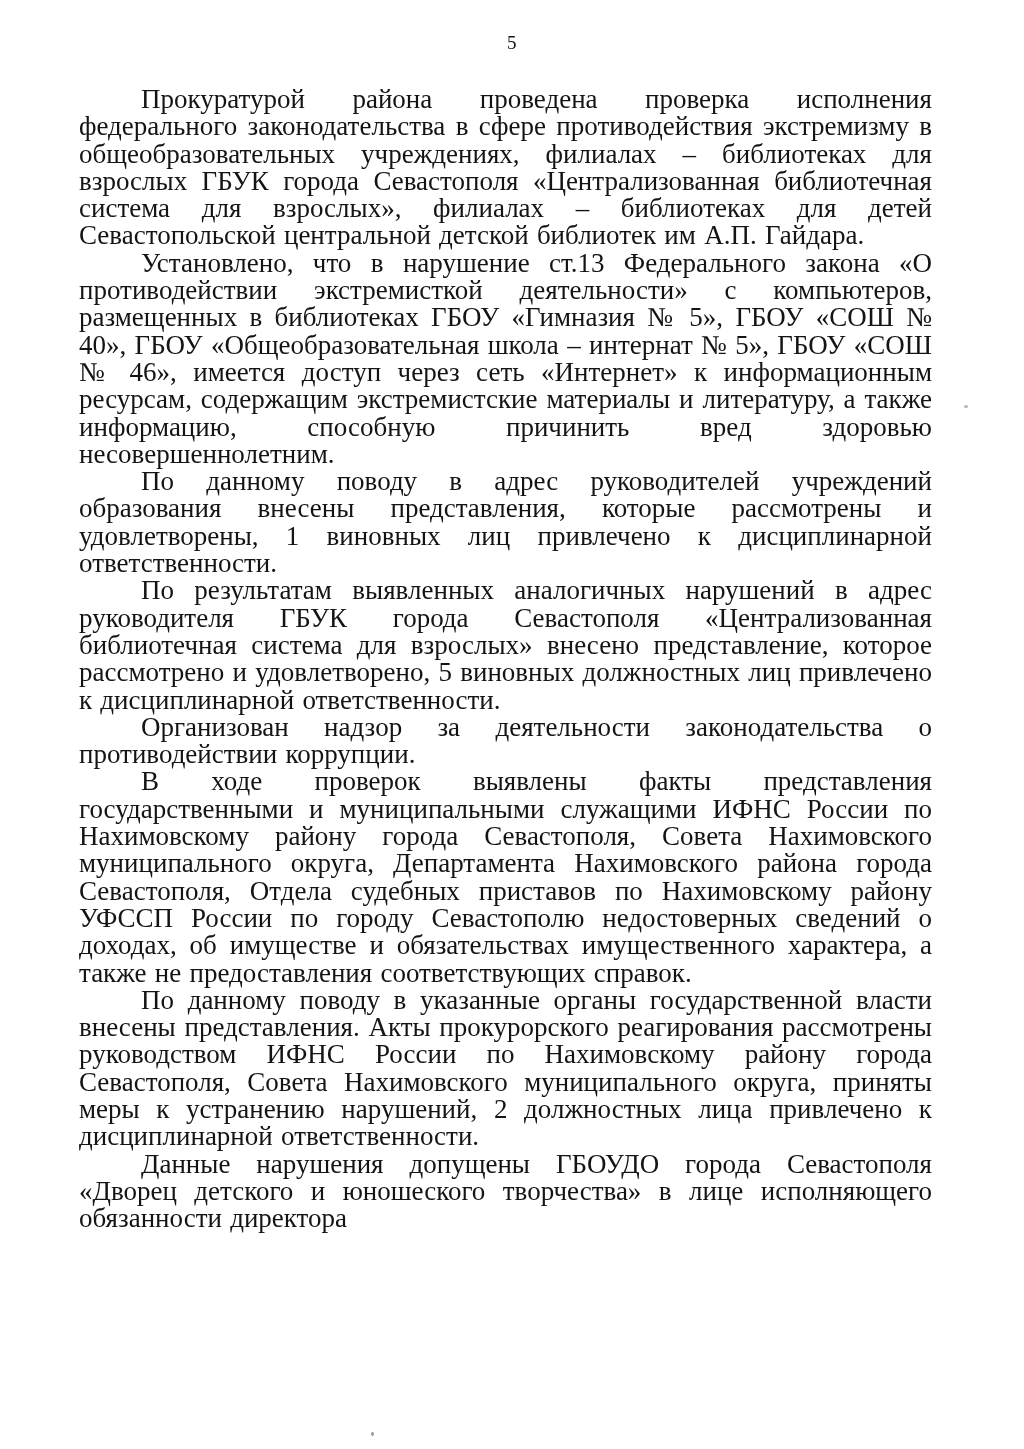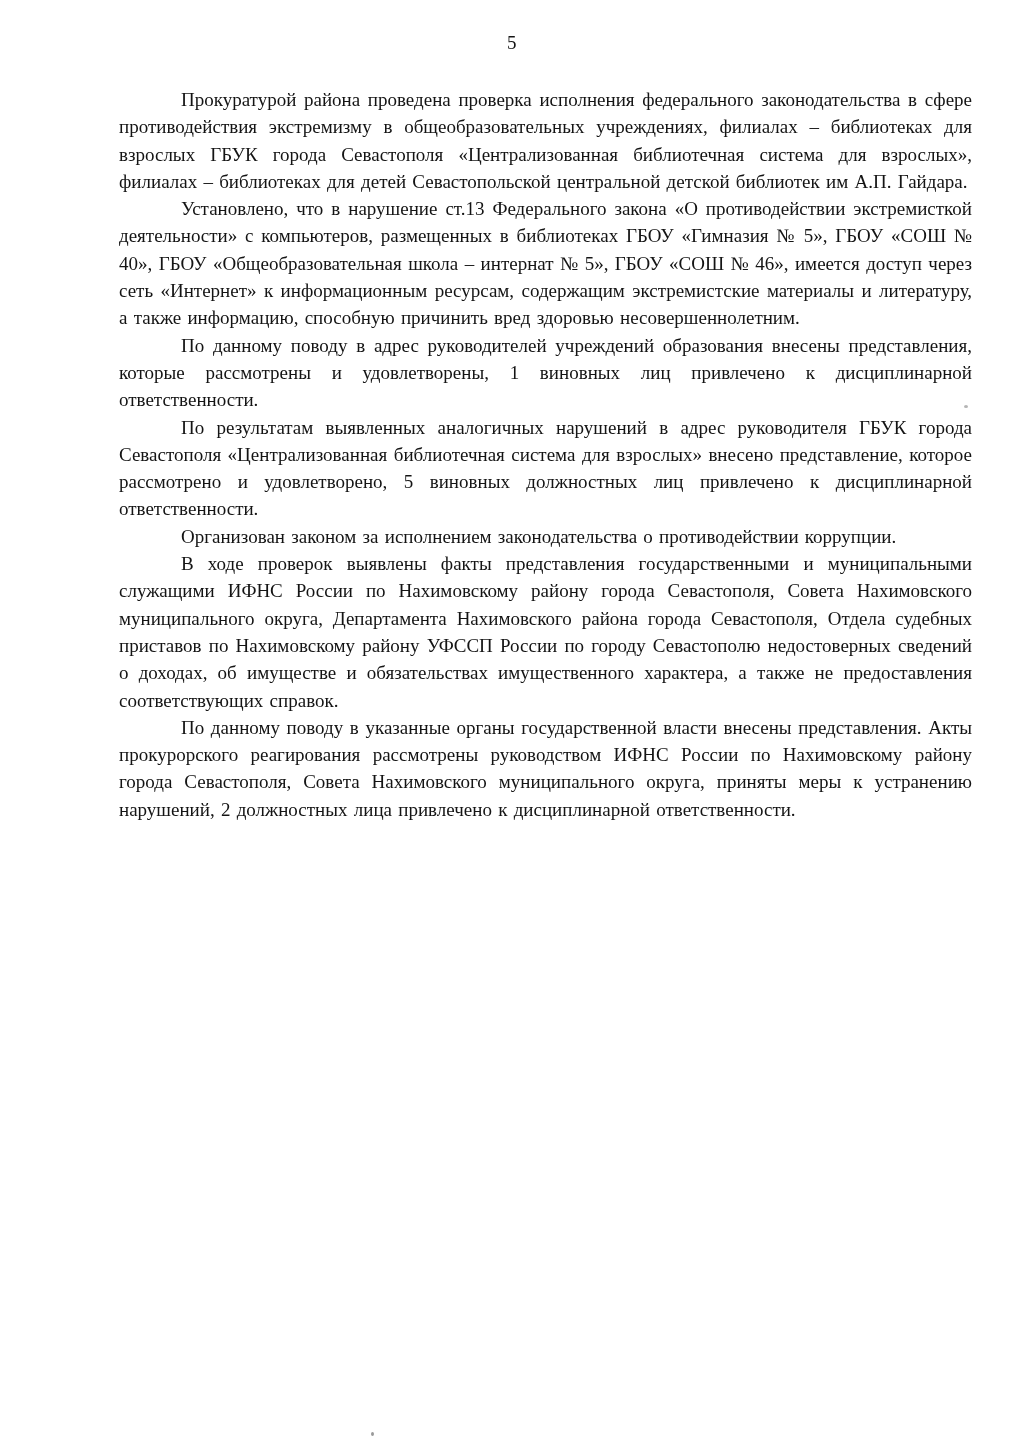--- a/index.html
+++ b/index.html
@@ -23,25 +23,24 @@
     right: 0;
     text-align: center;
     font-size: 19px;
     letter-spacing: 0.5px;
   }
   .content {
     position: absolute;
     top: 86px;
     left: 79px;
     width: 853px;
-    font-size: 19px;
+    font-size: 27px;
     line-height: 27.3px;
     text-align: justify;
     word-spacing: 1.5px;
-    margin-left: 40px;
   }
   .para {
     margin: 0;
     padding: 0;
     text-indent: 62px;
   }
   .speck {
     position: absolute;
     border-radius: 50%;
     background: #b5b5b5;
@@ -53,20 +52,21 @@
 <body>
 
 <div class="page">
   <div class="page-number">5</div>
 
   <div class="content">
     <p class="para">Прокуратурой района проведена проверка исполнения федерального законодательства в сфере противодействия экстремизму в общеобразовательных учреждениях, филиалах – библиотеках  для взрослых ГБУК города Севастополя «Централизованная библиотечная система для взрослых», филиалах – библиотеках для детей Севастопольской центральной детской библиотек им А.П. Гайдара.</p>
     <p class="para">Установлено, что в нарушение ст.13 Федерального закона «О противодействии экстремисткой деятельности» с компьютеров, размещенных в библиотеках ГБОУ «Гимназия № 5», ГБОУ «СОШ № 40», ГБОУ «Общеобразовательная школа – интернат № 5», ГБОУ «СОШ № 46», имеется доступ через сеть «Интернет» к информационным ресурсам, содержащим экстремистские материалы и литературу, а также информацию, способную причинить вред здоровью несовершеннолетним.</p>
     <p class="para">По данному поводу в адрес руководителей учреждений образования внесены представления, которые рассмотрены и удовлетворены, 1 виновных лиц привлечено к дисциплинарной ответственности.</p>
     <p class="para">По результатам выявленных аналогичных нарушений в адрес руководителя ГБУК города Севастополя «Централизованная библиотечная система для взрослых» внесено представление, которое рассмотрено и удовлетворено, 5 виновных должностных лиц привлечено к дисциплинарной ответственности.</p>
-    <p class="para">Организован законом за исполнением законодательства о противодействии коррупции.</p>
+    <p class="para">Организован надзор за деятельности законодательства о противодействии коррупции.</p>
     <p class="para">В ходе проверок выявлены факты представления государственными и муниципальными служащими ИФНС России по Нахимовскому району города Севастополя, Совета Нахимовского муниципального округа, Департамента Нахимовского района города Севастополя, Отдела судебных приставов по Нахимовскому району УФССП России по городу Севастополю недостоверных сведений о доходах, об имуществе и обязательствах имущественного характера, а также не предоставления соответствующих справок.</p>
     <p class="para">По данному поводу в указанные органы государственной власти внесены представления. Акты прокурорского реагирования рассмотрены руководством ИФНС России по Нахимовскому району города Севастополя, Совета Нахимовского муниципального округа, приняты меры к устранению нарушений, 2 должностных лица привлечено к дисциплинарной ответственности.</p>
+    <p class="para">Данные нарушения допущены ГБОУДО города Севастополя «Дворец детского и юношеского творчества» в лице исполняющего обязанности директора</p>
   </div>
 
   <div class="speck speck-right"></div>
   <div class="speck speck-bottom"></div>
 </div>
 
 </body></html>

